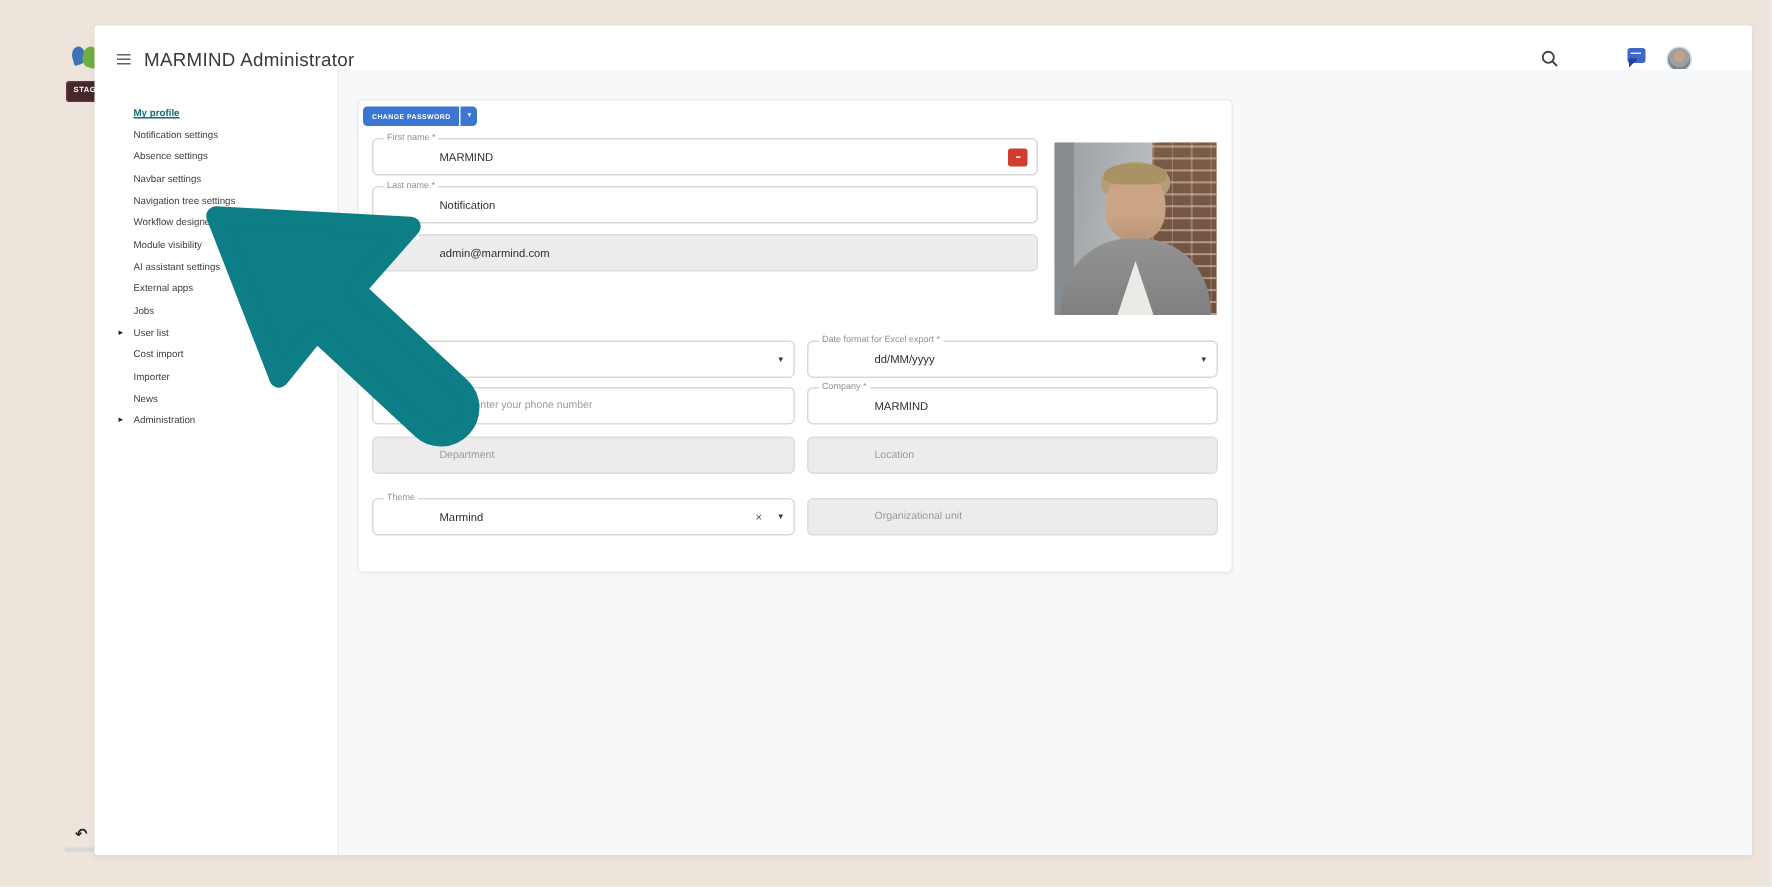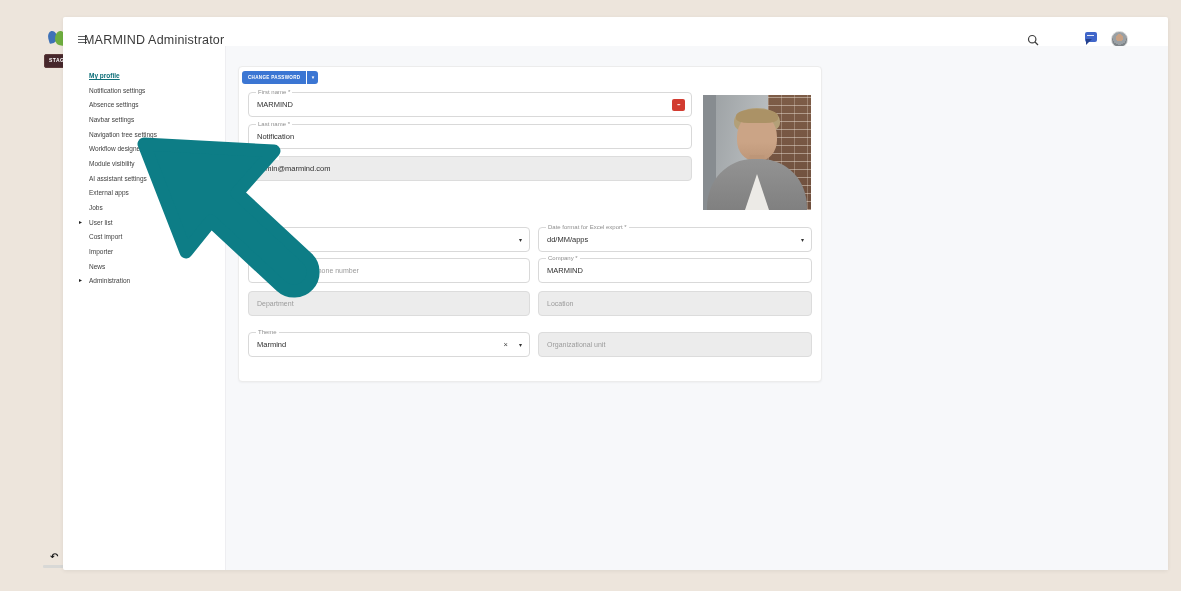--- a/index.html
+++ b/index.html
@@ -17,21 +17,21 @@
   .leaf-blue{left:0;width:9px;height:12px;background:#3f72b7;border-radius:55% 45% 55% 8%;transform:rotate(-16deg);}
   .leaf-green{left:7px;width:10px;height:14px;background:#6fae3f;border-radius:45% 55% 8% 55%;transform:rotate(14deg);}
   .stage{left:44px;top:54px;width:27px;height:12px;background:#46272b;border:1px solid #5d3a3a;border-radius:2px;
          color:#fff;font-size:5px;font-weight:bold;letter-spacing:.4px;text-align:center;line-height:11px;}
   .undo-ic{left:50px;top:551px;font-size:10px;color:#1d1d1d;font-weight:bold;}
   .smudge{left:43px;top:565px;width:24px;height:3px;background:#d8d8d6;border-radius:1px;}
 
   
   .burger{left:78px;top:36px;width:9px;height:8px;}
   .burger i{display:block;height:1.4px;background:#5f6163;margin-bottom:1.6px;}
-  .title{left:84px;top:33px;font-size:12.5px;font-weight:500;color:#3a3a3a;letter-spacing:.2px;}
+  .title{left:96px;top:33px;font-size:12.5px;font-weight:500;color:#3a3a3a;letter-spacing:.2px;}
   .search{left:1027px;top:33px;}
   .chat{left:1085px;top:32px;width:12px;height:10px;background:#4066c9;border-radius:2px;}
   .chat:before{content:"";position:absolute;left:2px;top:3px;width:7px;height:1.4px;background:rgba(255,255,255,.85);}
   .chat:after{content:"";position:absolute;left:1px;bottom:-3px;border:3px solid transparent;border-top-color:#24418f;border-left-color:#24418f;}
   .avatar-sm{left:1111px;top:31px;width:15px;height:15px;border-radius:50%;
      background:radial-gradient(circle at 50% 38%,#c8a184 0 30%,#9aa0a4 31% 58%,#7e8488 59%);border:1px solid #d6d6d6;}
 
   
   .sb-item{position:absolute;left:79px;width:145px;height:13px;font-size:6.5px;color:#3e3e3e;cursor:pointer;}
   .sb-item .lab{padding-left:10px;line-height:13px;display:block;}
@@ -47,21 +47,21 @@
   
   .btn{left:242px;top:71px;height:13px;display:flex;}
   .btn .main{background:#3b76d3;color:#fff;font-size:4.6px;font-weight:bold;letter-spacing:.3px;
              line-height:13px;padding:0 6px;border-radius:3px 0 0 3px;}
   .btn .car{background:#3b76d3;color:#fff;font-size:5px;width:11px;text-align:center;line-height:13px;
             border-radius:0 3px 3px 0;margin-left:1px;}
 
   
   .fld{position:absolute;height:25px;background:#fff;border:1px solid #d9d9d9;border-radius:4px;box-sizing:border-box;}
   .fld .lbl{position:absolute;top:-4px;left:7px;font-size:6px;line-height:7px;color:#8f8f8f;background:#fff;padding:0 2px;white-space:nowrap;}
-  .fld .val{font-size:7.5px;color:#2e2e2e;line-height:23px;padding-left:8px;white-space:nowrap;overflow:hidden;}
+  .fld .val{font-size:7.5px;color:#2e2e2e;line-height:23px;padding-left:8px;white-space:nowrap;overflow:hidden;margin-left:36px;}
   .fld .val.ph{color:#9b9b9b;font-size:7px;}
   .fld.gray{background:#ececec;border-color:#dcdcdc;}
   .fld .chev{position:absolute;right:7px;top:0;line-height:24px;font-size:6px;color:#333;}
   .fld .clear{position:absolute;right:21px;top:0;line-height:24px;font-size:7.5px;color:#444;}
   .lp-icon{position:absolute;right:6px;top:6px;width:13px;height:12px;background:#d23b30;border-radius:2px;
            color:#fff;font-size:4px;letter-spacing:-.5px;text-align:center;line-height:12px;font-weight:bold;}
 
   
   .photo{left:703px;top:95px;width:108px;height:115px;overflow:hidden;
          background:linear-gradient(100deg,#989da0 0%,#b9bdbf 54%,#8b6b54 54%);}
@@ -197,21 +197,21 @@
   <div class="shirt"></div>
 </div>
 
 <div class="abs fld" style="left:248px;top:227px;width:282px">
   <div class="val"></div>
   <span class="chev">▾</span>
 </div>
 
 <div class="abs fld" style="left:538px;top:227px;width:274px">
   <span class="lbl">Date format for Excel export *</span>
-  <div class="val">dd/MM/apps</div>
+  <div class="val">dd/MM/yyyy</div>
   <span class="chev">▾</span>
 </div>
 
 <div class="abs fld" style="left:248px;top:258px;width:282px">
   <span class="lbl">Phone</span>
   <div class="val ph">Please enter your phone number</div>
 </div>
 
 <div class="abs fld" style="left:538px;top:258px;width:274px">
   <span class="lbl">Company *</span>

